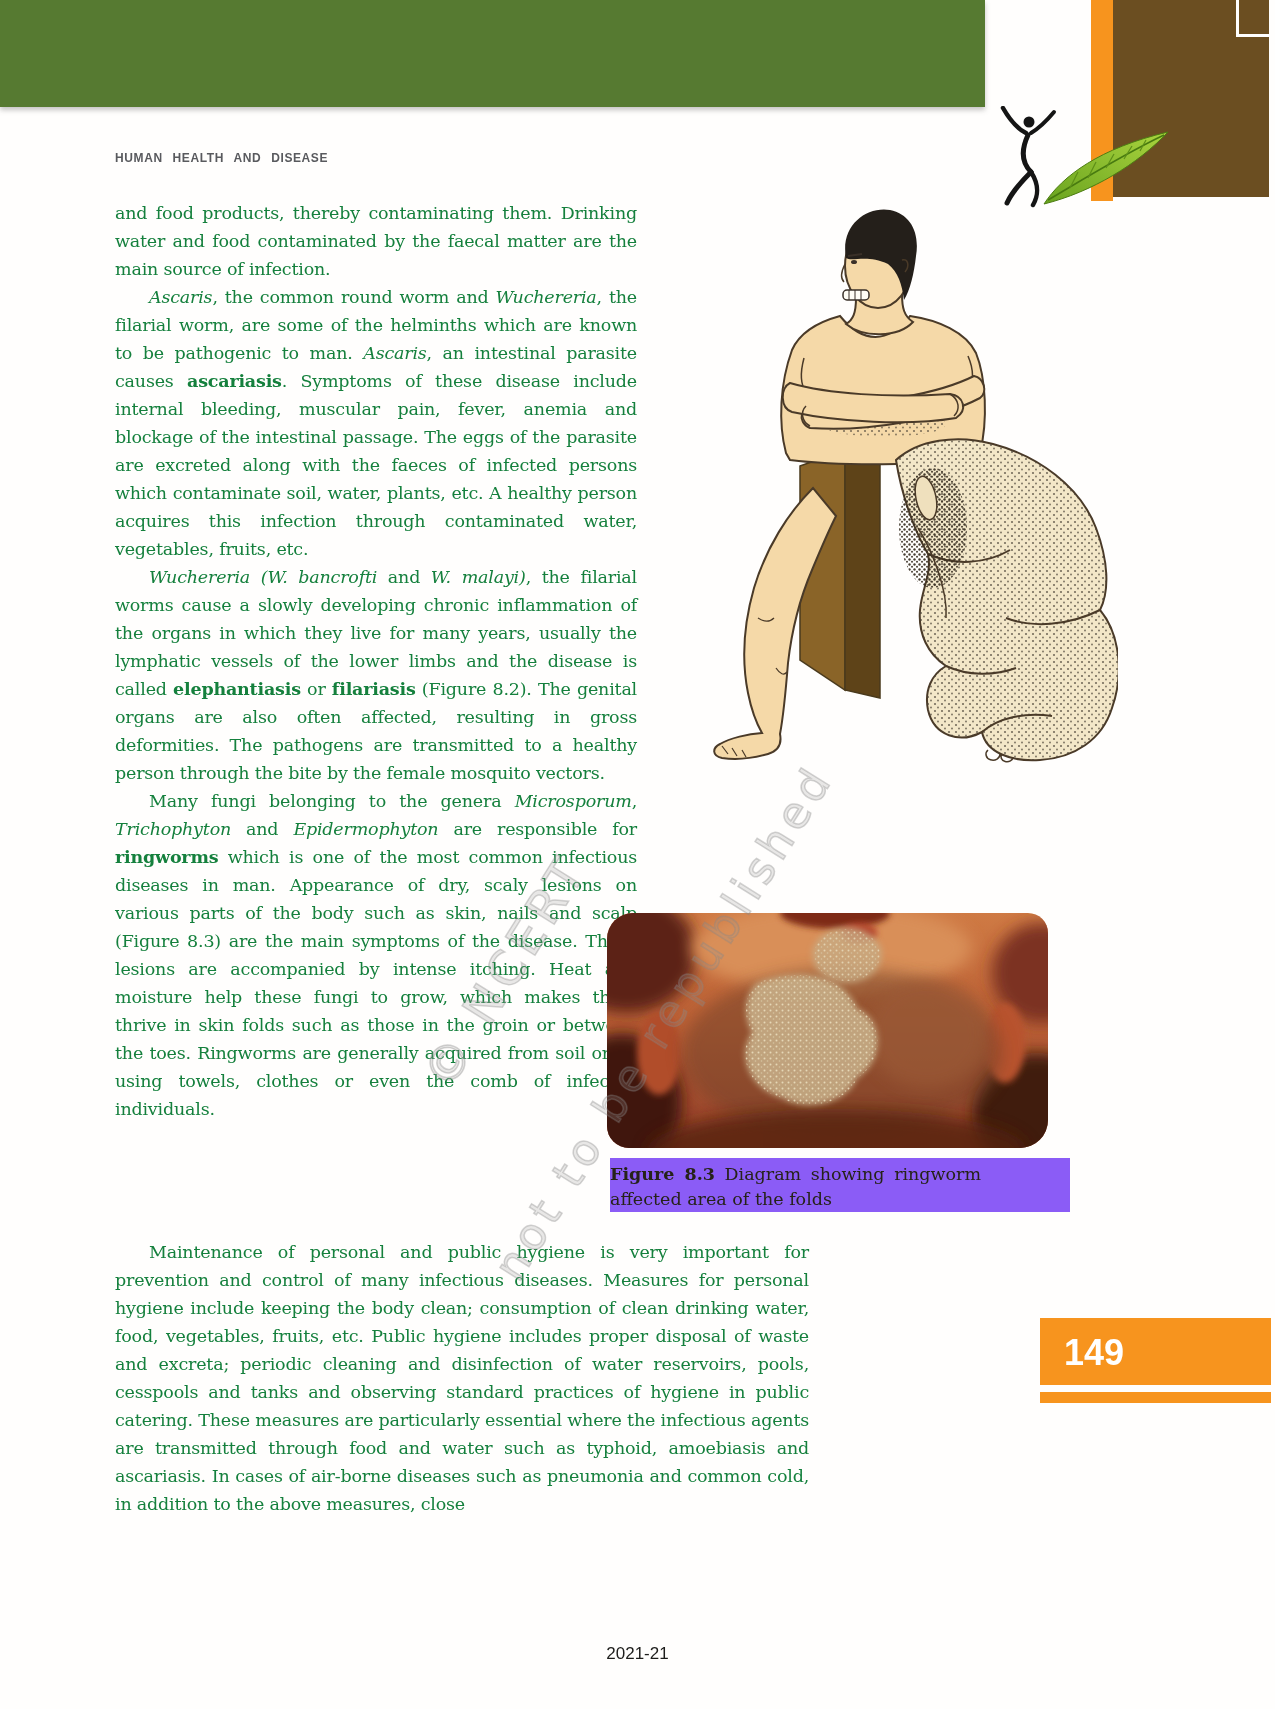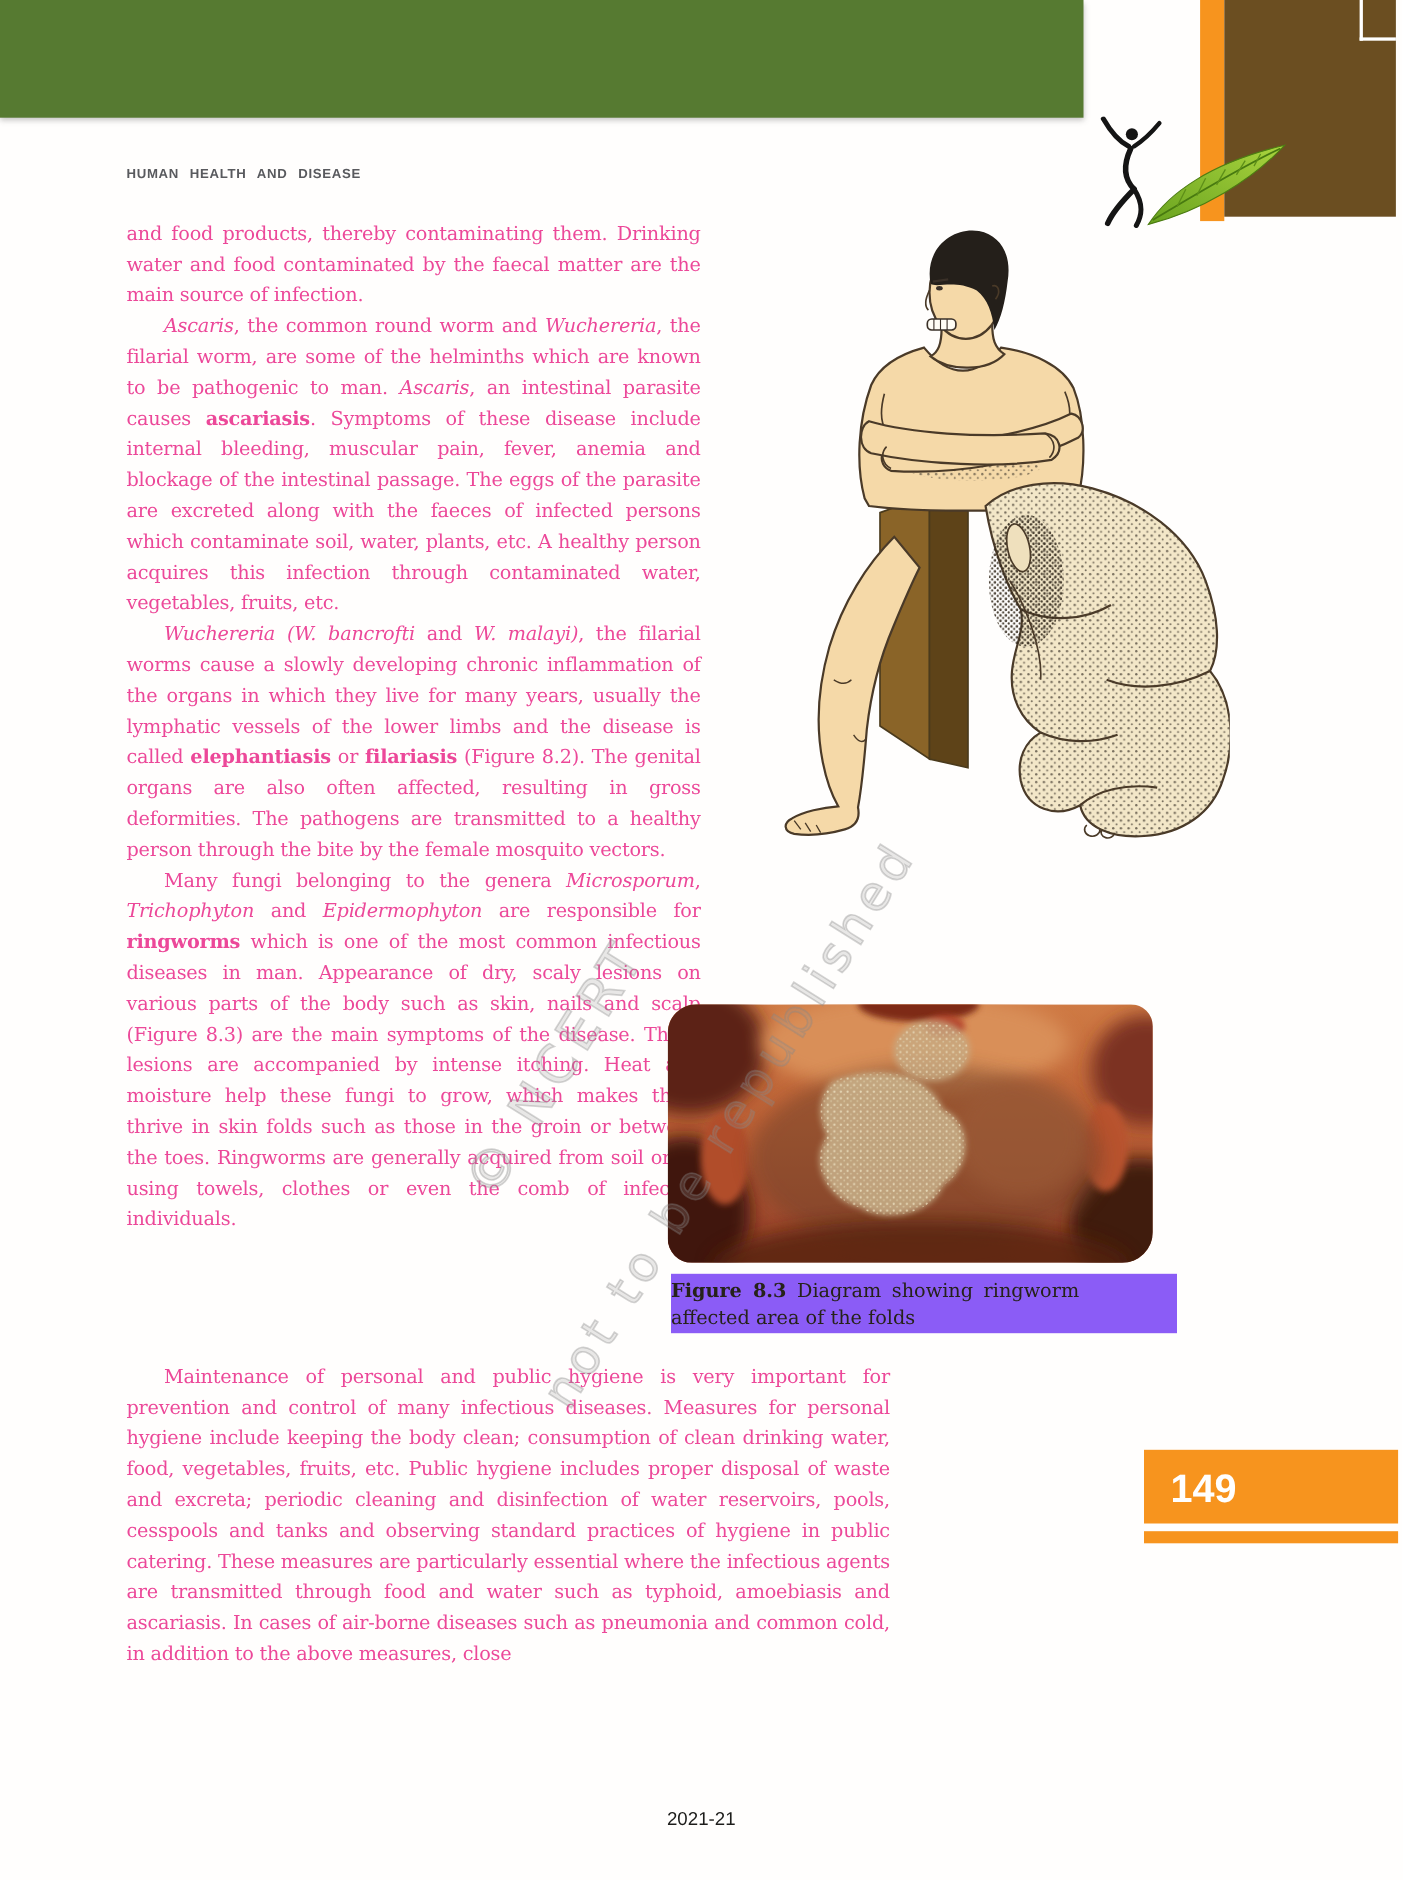--- a/index.html
+++ b/index.html
@@ -17,21 +17,21 @@
   .leaf{position:absolute;left:1040px;top:128px;width:132px;height:80px;}
 
   .header-title{position:absolute;left:115px;top:151px;
                 font-family:"Liberation Sans", sans-serif;font-weight:700;font-size:12px;
                 color:#595a5e;letter-spacing:.6px;word-spacing:6px;}
 
   
   .text-col{position:absolute;left:115px;top:199px;width:522px;}
   .text-full{position:absolute;left:115px;top:1228px;width:694px;margin-top:10px;}
   p.para{margin:0;font-size:17.5px;line-height:28px;letter-spacing:-0.2px;
-         text-align:justify;color:#ec4899;}
+         text-align:justify;color:#15803d;}
   p.indent{text-indent:34px;}
 
   
   .fig82-art{position:absolute;left:688px;top:198px;width:430px;height:575px;}
   .fig82-caption{position:absolute;left:718px;top:777px;width:394px;height:101px;
                  background:#fcefde;}
   .cap-label{position:absolute;left:14px;top:11px;font-weight:700;font-size:18px;color:#231f1b;}
   .cap-lines{position:absolute;left:172px;top:10px;font-size:17px;line-height:25px;color:#262219;}
 
   

